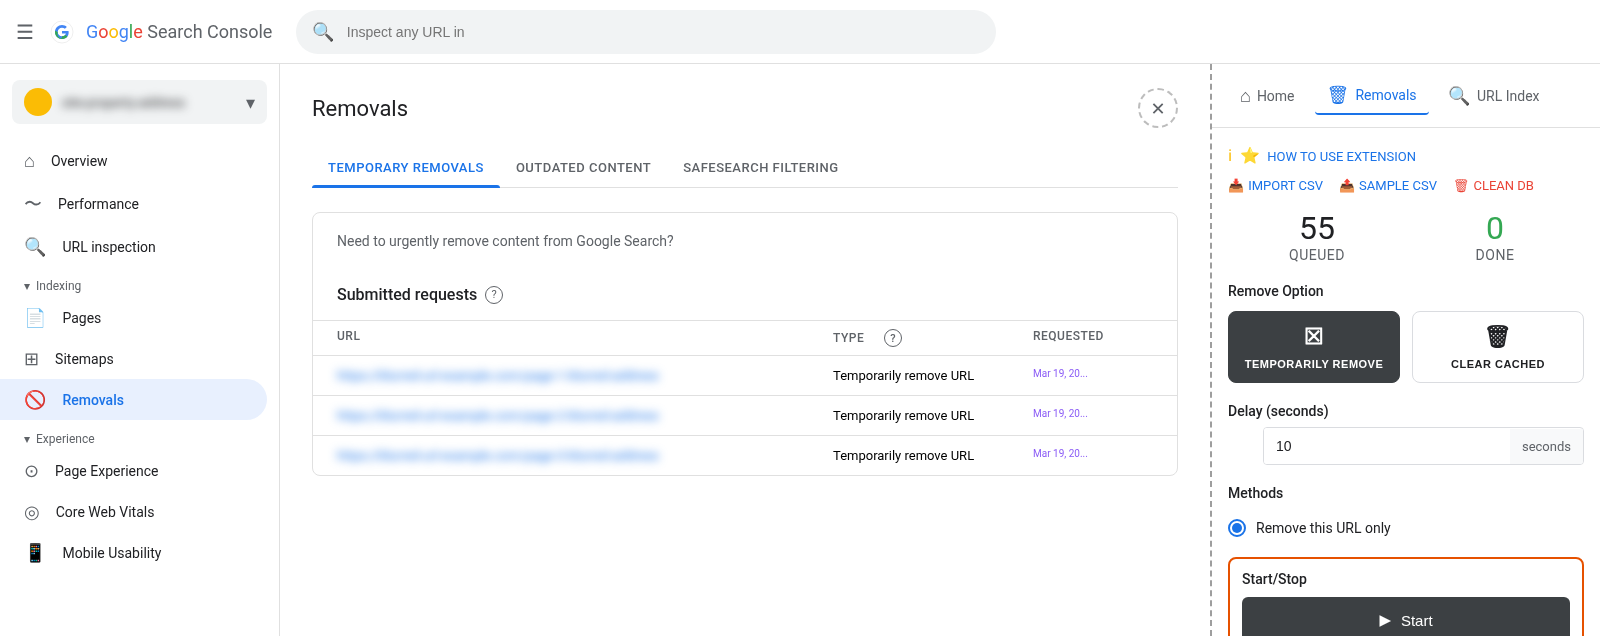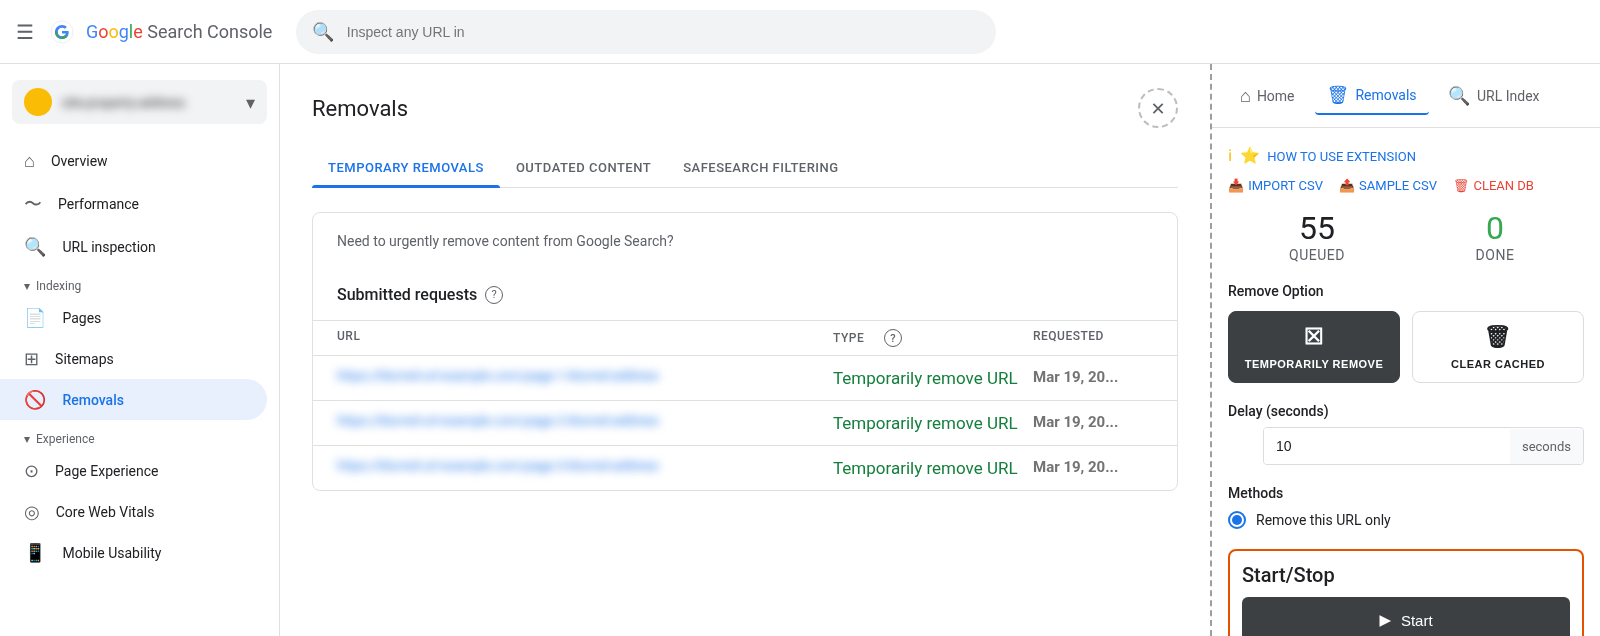--- a/index.html
+++ b/index.html
@@ -78,22 +78,22 @@
 
     
     .table-header { display: flex; padding: 8px 24px; border-bottom: 1px solid #e0e0e0; }
     .col-url { flex: 1; font-size: 12px; font-weight: 500; color: #5f6368; text-transform: uppercase; letter-spacing: 0.5px; }
     .col-type { width: 200px; font-size: 12px; font-weight: 500; color: #5f6368; text-transform: uppercase; letter-spacing: 0.5px; display: flex; align-items: center; gap: 20px; }
     .col-date { width: 120px; font-size: 12px; font-weight: 500; color: #5f6368; text-transform: uppercase; letter-spacing: 0.5px; }
 
     .table-row { display: flex; padding: 12px 24px; border-bottom: 1px solid #e0e0e0; align-items: flex-start; }
     .table-row:last-child { border-bottom: none; }
     .row-url { flex: 1; font-size: 13px; color: #1a73e8; filter: blur(5px); word-break: break-all; }
-    .row-type { width: 200px; font-size: 17px; color: #15803d; }
-    .row-date { width: 120px; font-size: 15px; color: #737373; font-weight: bold; }
+    .row-type { width: 200px; font-size: 13px; color: #000000; }
+    .row-date { width: 120px; font-size: 10px; color: #8b5cf6; }
 
     
     .right-panel {
       width: 390px; min-width: 390px; border-left: 2px dashed #9e9e9e;
       background: #fff; padding: 0; overflow-y: auto; display: flex; flex-direction: column;
     }
     .panel-nav {
       display: flex; align-items: center; padding: 12px 16px; border-bottom: 1px solid #e0e0e0; gap: 8px;
     }
     .panel-nav-item {
@@ -141,29 +141,29 @@
     .delay-input-wrap {
       display: flex; align-items: center; border: 1px solid #dadce0; border-radius: 4px; overflow: hidden; margin-left: 35px;
     }
     .delay-input {
       flex: 1; border: none; outline: none; padding: 10px 12px; font-size: 14px; color: #202124;
     }
     .delay-unit { padding: 10px 12px; font-size: 13px; color: #5f6368; background: #f8f9fa; }
 
     
     .methods-section { margin-bottom: 20px; }
-    .methods-title { font-size: 14px; font-weight: 500; color: #202124; margin-bottom: 10px; }
+    .methods-title { font-size: 14px; font-weight: 500; color: #202124; margin-bottom: 18px; }
     .method-option { display: flex; align-items: center; gap: 10px; margin-bottom: 8px; cursor: pointer; font-size: 14px; }
     .radio-outer { width: 18px; height: 18px; border-radius: 50%; border: 2px solid #1a73e8; display: flex; align-items: center; justify-content: center; }
     .radio-inner { width: 10px; height: 10px; border-radius: 50%; background: #1a73e8; }
     .radio-empty { width: 18px; height: 18px; border-radius: 50%; border: 2px solid #5f6368; }
 
     
     .start-stop-section { border: 2px solid #e65100; border-radius: 8px; padding: 12px; }
-    .start-stop-label { font-size: 20px; font-weight: 500; color: #202124; margin-bottom: 10px; }
+    .start-stop-label { font-size: 14px; font-weight: 500; color: #202124; margin-bottom: 10px; }
     .start-btn {
       width: 100%; padding: 14px; background: #3c4043; color: #fff; border: none;
       border-radius: 6px; cursor: pointer; font-size: 15px; font-weight: 500;
       display: flex; align-items: center; justify-content: center; gap: 10px;
     }
   </style>
 </head>
 <body>
 
 <div class="topbar">

